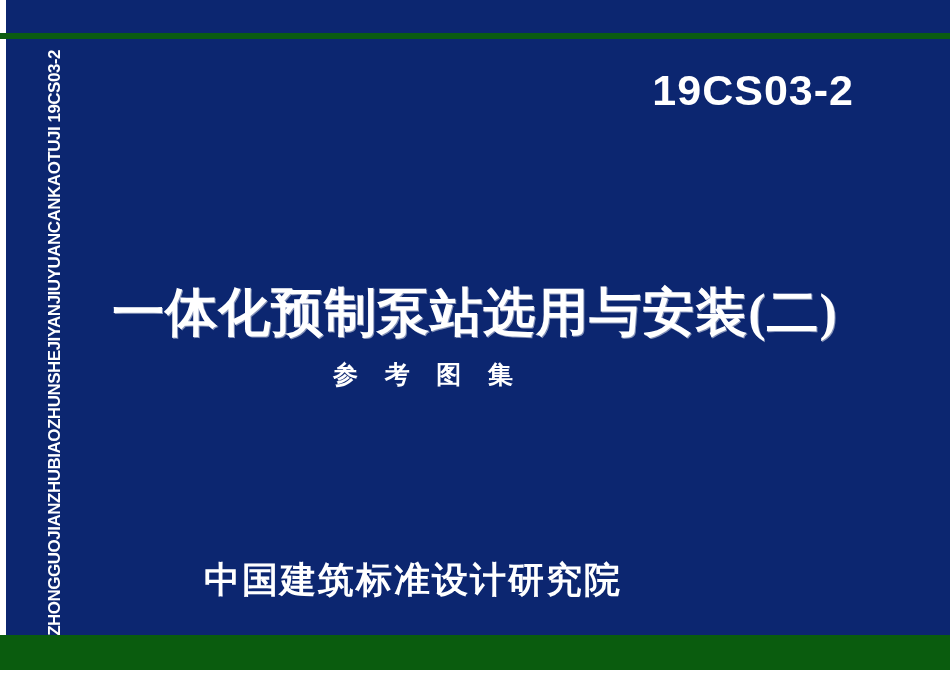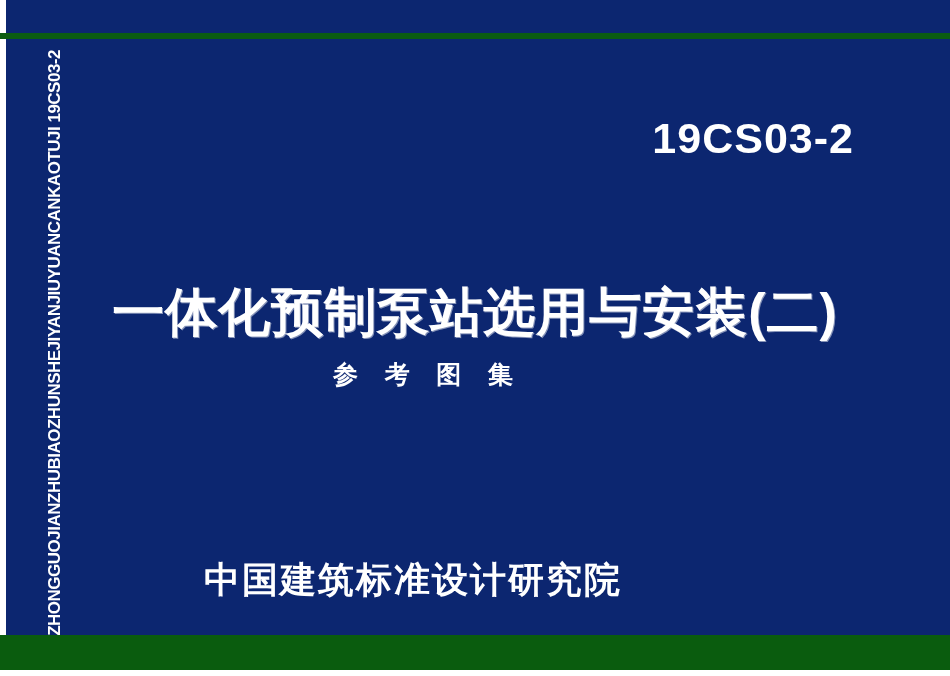--- a/index.html
+++ b/index.html
@@ -96,35 +96,34 @@
   .atlas-code {
     position: absolute;
     right: 96px;
     top: 66px;
     color: #ffffff;
     font-size: 43px;
     font-weight: bold;
     letter-spacing: 1px;
     font-family: "Liberation Sans", "DejaVu Sans", sans-serif;
     white-space: nowrap;
-    margin-top: 48px;
   }
 
   
   .main-title {
     position: absolute;
     left: 0px;
     top: 278px;
     width: 950px;
     text-align: center;
     color: #ffffff;
     font-size: 52px;
     font-weight: bold;
     letter-spacing: 1px;
-    font-family: Liberation Sans, sans-serif;
+    font-family: Liberation Serif, serif;
     white-space: nowrap;
     text-shadow: 1px 1px 0 rgba(255,255,255,0.5);
   }
 
   
   .subtitle {
     position: absolute;
     left: 0px;
     top: 358px;
     width: 846px;

